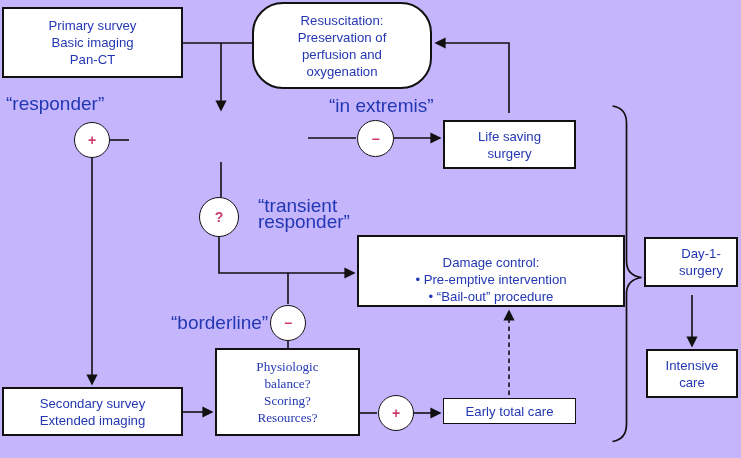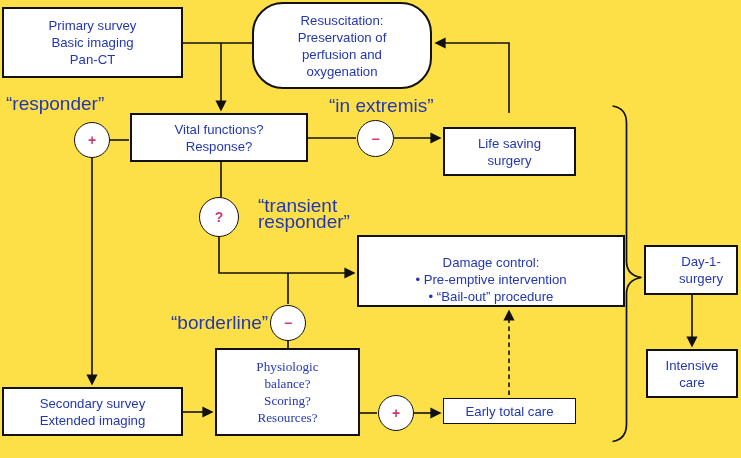--- a/index.html
+++ b/index.html
@@ -1,17 +1,17 @@
 <!DOCTYPE html>
 <html><head>
 <meta charset="utf-8">
 <style>
   html,body{margin:0;padding:0;background:#fff;}
   #canvas{
-    position:relative;width:741px;height:458px;background:#fde047;overflow:hidden;
+    position:relative;width:741px;height:458px;background:#c4b5fd;overflow:hidden;
     font-family:"Liberation Sans","DejaVu Sans",sans-serif;
   }
   #connector-layer{position:absolute;left:0;top:0;width:741px;height:458px;}
   .box{
     position:absolute;box-sizing:border-box;border:2px solid #111;background:#fff;
     display:flex;align-items:center;justify-content:center;
   }
   .box-text{
     white-space:pre-line;text-align:center;color:#2337b2;
     font-size:13.2px;line-height:17px;
@@ -78,26 +78,22 @@
 Pan-CT</div>
   </div>
 
   <div class="box" style="left:252px;top:2px;width:180px;height:87px;border-radius:31px;">
     <div class="box-text">Resuscitation:
 Preservation of
 perfusion and
 oxygenation</div>
   </div>
 
-  <div class="box" style="left:130px;top:113px;width:178px;height:49px;">
-    <div class="box-text">Vital functions?
-Response?</div>
-  </div>
 
-  <div class="box" style="left:443px;top:127px;width:133px;height:49px;">
+  <div class="box" style="left:443px;top:120px;width:133px;height:49px;">
     <div class="box-text">Life saving
 surgery</div>
   </div>
 
   <div class="box" style="left:357px;top:235px;width:268px;height:72px;align-items:flex-end;">
     <div class="box-text">Damage control:
 • Pre-emptive intervention
 • “Bail-out” procedure</div>
   </div>
 
@@ -110,21 +106,21 @@
     <div class="box-text">Physiologic
 balance?
 Scoring?
 Resources?</div>
   </div>
 
   <div class="box" style="left:443px;top:398px;width:133px;height:26px;border-width:1.7px;">
     <div class="box-text">Early total care</div>
   </div>
 
-  <div class="box" style="left:644px;top:245px;width:94px;height:50px;padding-left:20px;">
+  <div class="box" style="left:644px;top:237px;width:94px;height:50px;padding-left:20px;">
     <div class="box-text">Day-1-
 surgery</div>
   </div>
 
   <div class="box" style="left:646px;top:349px;width:92px;height:49px;">
     <div class="box-text">Intensive
 care</div>
   </div>
 
   <div class="node" style="left:74px;top:122px;width:36px;height:36px;">

